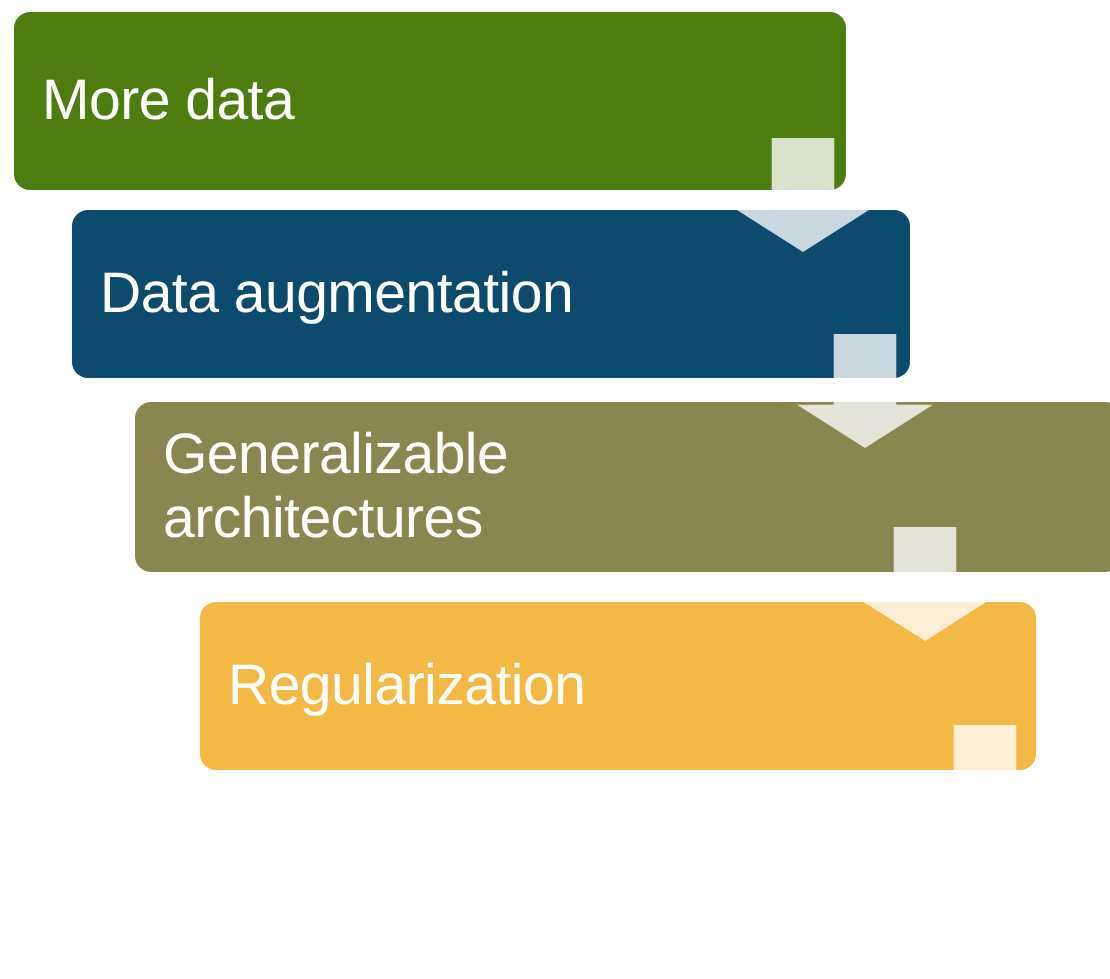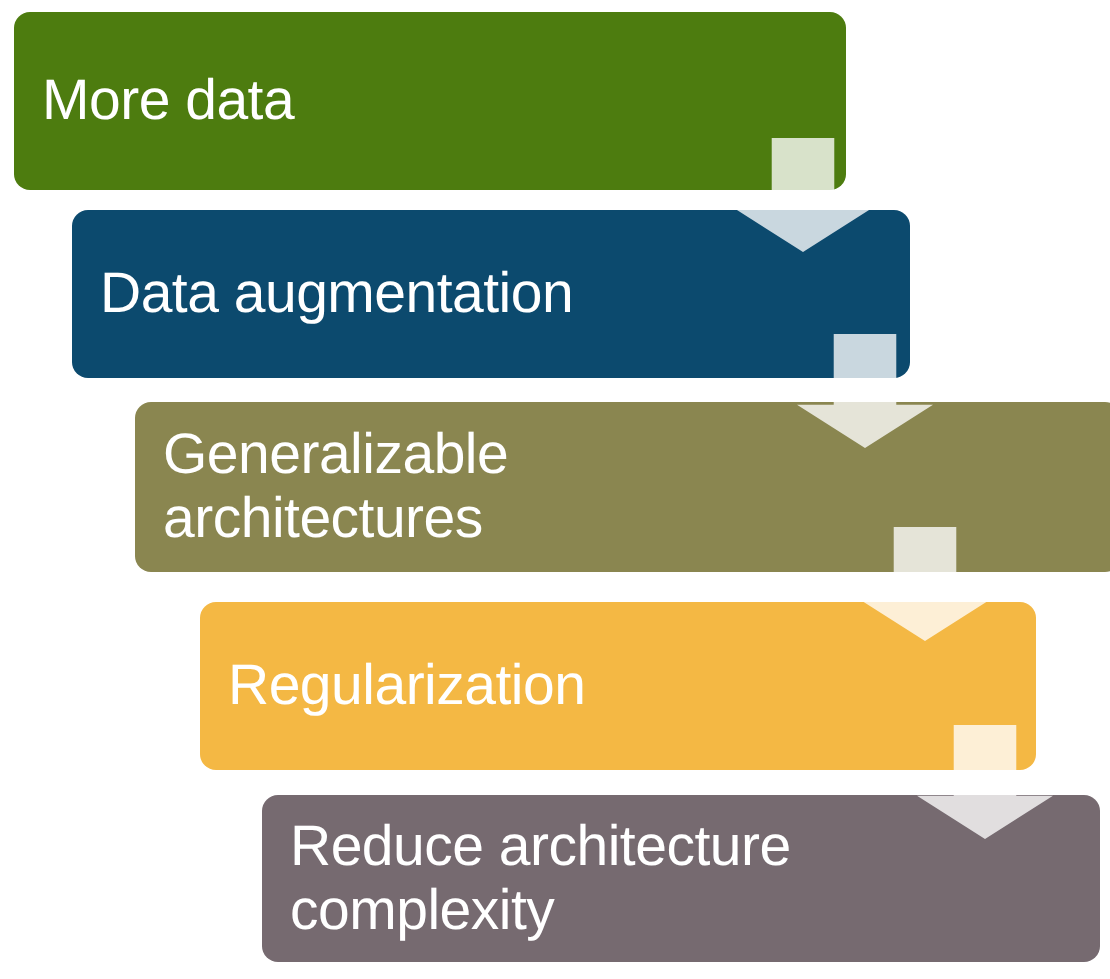--- a/index.html
+++ b/index.html
@@ -68,24 +68,20 @@
 
   <div class="step-box" style="left: 135px; top: 402px; width: 986px; height: 170px; background: rgb(138, 134, 80);">
     <div class="step-label">Generalizable
 architectures</div>
   </div>
 
   <div class="step-box" style="left: 200px; top: 602px; width: 836px; height: 168px; background: rgb(244, 184, 68);">
     <div class="step-label">Regularization</div>
   </div>
 
-  <div class="step-box" style="left: 262px; top: 795px; width: 838px; height: 167px; background: rgb(118, 106, 112);">
-    <div class="step-label">Reduce architecture
-complexity</div>
-  </div>
 
   <div class="flow-arrow" style="left: 735px; top: 138px; width: 136px; height: 114px;">
       <svg viewBox="0 0 136 114" preserveAspectRatio="none">
         <polygon points="36.72,0 99.28,0 99.28,70.67999999999999 136,70.67999999999999 68,114 0,70.67999999999999 36.72,70.67999999999999" fill="#ffffff" fill-opacity="0.78"></polygon>
       </svg>
     </div>
   <div class="flow-arrow" style="left: 797px; top: 334px; width: 136px; height: 114px;">
       <svg viewBox="0 0 136 114" preserveAspectRatio="none">
         <polygon points="36.72,0 99.28,0 99.28,70.67999999999999 136,70.67999999999999 68,114 0,70.67999999999999 36.72,70.67999999999999" fill="#ffffff" fill-opacity="0.78"></polygon>
       </svg>

